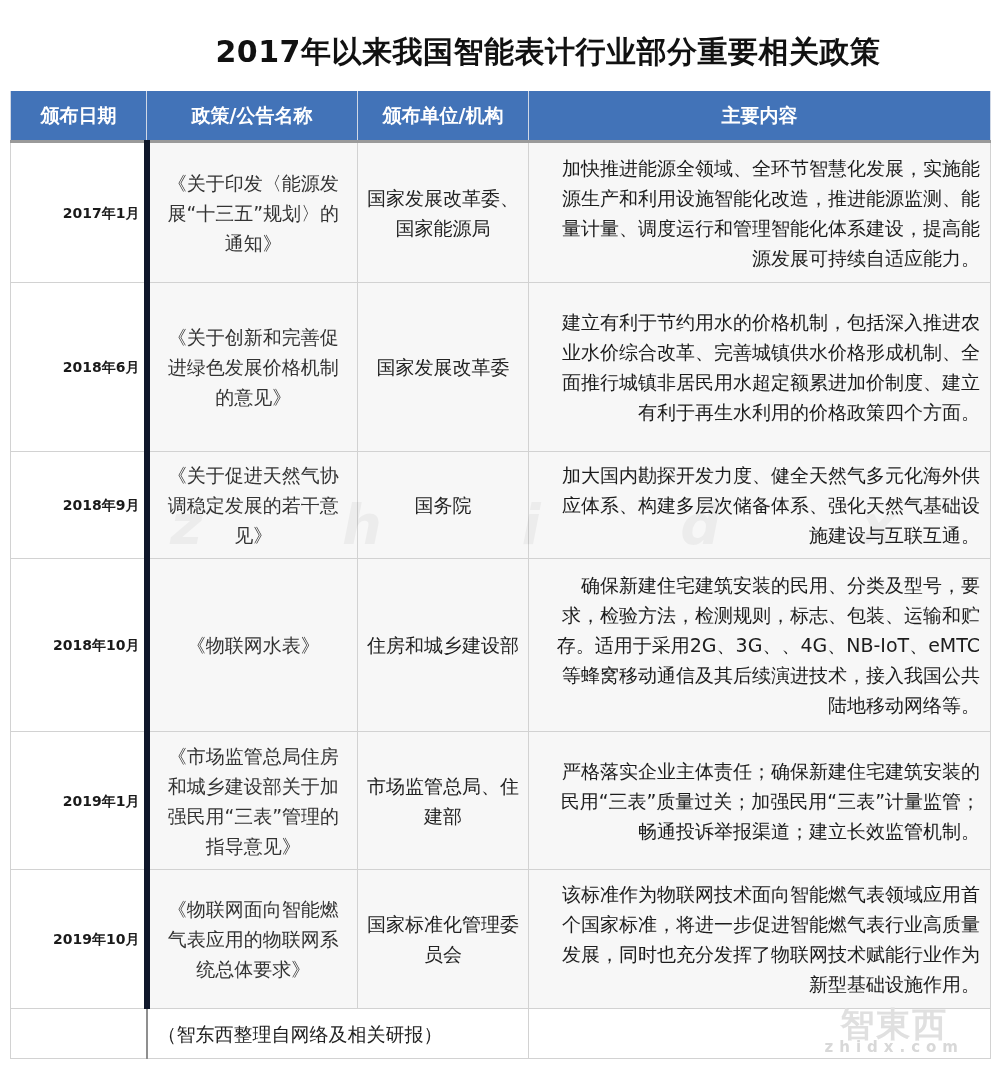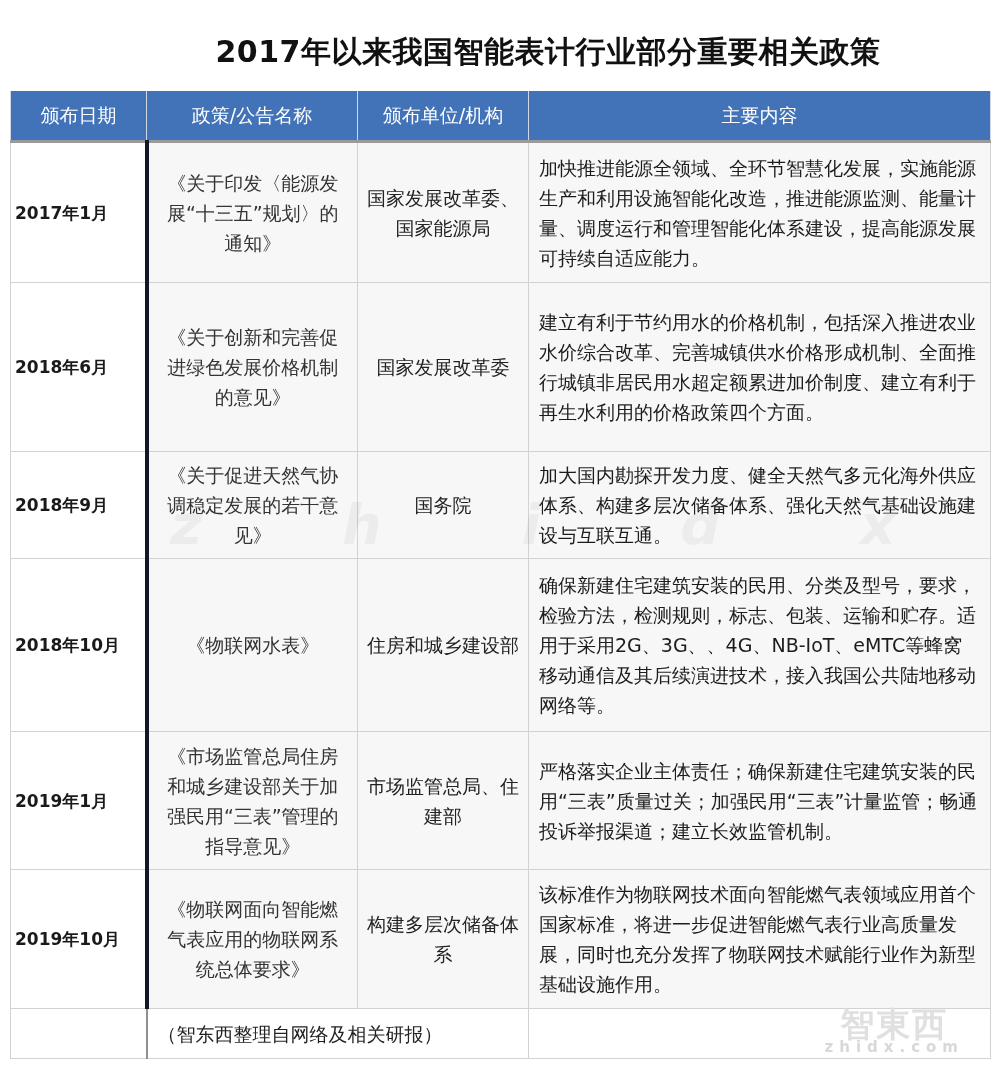--- a/index.html
+++ b/index.html
@@ -32,61 +32,61 @@
       position: absolute;
       left: 10px;
       top: 91px;
       width: 980px;
       border-collapse: collapse;
       table-layout: fixed;
     }
     table.policy-table th {
       background: #4273b8;
       color: #ffffff;
-      font-weight: normal;
+      font-weight: bold;
       font-size: 19px;
       height: 49px;
       text-align: center;
       vertical-align: middle;
       border-left: 1px solid #d0d8e6;
       border-right: 1px solid #d0d8e6;
       border-bottom: 3px solid #9a9a9a;
       padding: 0;
     }
     table.policy-table td {
       border: 1px solid #d2d2d2;
       vertical-align: middle;
       font-size: 19px;
       line-height: 30px;
       padding: 0 10px;
       background: #f7f7f7;
     }
     table.policy-table td.col-date {
       background: #ffffff;
-      text-align: left;
+      text-align: right;
       font-weight: bold;
-      font-size: 17px;
-      border-right: 4px solid #0f172a;
+      font-size: 14px;
+      border-right: 6px solid #0f172a;
       padding: 0 4px;
     }
     table.policy-table td.col-name {
       text-align: center;
       color: #333333;
       padding: 0 16px;
       margin-left: 36px;
     }
     table.policy-table td.col-org {
       text-align: center;
       color: #222222;
       padding: 0 8px;
     }
     table.policy-table td.col-content {
-      text-align: left;
+      text-align: right;
       color: #1c1c1c;
-      padding: 0 10px 0 10px;
+      padding: 0 10px 0 16px;
     }
     table.policy-table td.footer-note {
       background: #ffffff;
       text-align: left;
       color: #222222;
     }
     table.policy-table td.footer-empty {
       background: #ffffff;
       border-right: 2px solid #8f8f8f;
     }
@@ -169,21 +169,21 @@
     </tr>
     <tr style="height:138px">
       <td class="col-date">2019年1月</td>
       <td class="col-name">《市场监管总局住房和城乡建设部关于加强民用“三表”管理的指导意见》</td>
       <td class="col-org">市场监管总局、住建部</td>
       <td class="col-content">严格落实企业主体责任；确保新建住宅建筑安装的民用“三表”质量过关；加强民用“三表”计量监管；畅通投诉举报渠道；建立长效监管机制。</td>
     </tr>
     <tr style="height:139px">
       <td class="col-date">2019年10月</td>
       <td class="col-name">《物联网面向智能燃气表应用的物联网系统总体要求》</td>
-      <td class="col-org">构建多层次储备体系</td>
+      <td class="col-org">国家标准化管理委员会</td>
       <td class="col-content">该标准作为物联网技术面向智能燃气表领域应用首个国家标准，将进一步促进智能燃气表行业高质量发展，同时也充分发挥了物联网技术赋能行业作为新型基础设施作用。</td>
     </tr>
     <tr style="height:50px">
       <td class="footer-empty"></td>
       <td class="footer-note" colspan="2">（智东西整理自网络及相关研报）</td>
       <td class="footer-logo-cell">
         <div class="watermark-logo">
           <div class="wm-main">智東西</div>
           <div class="wm-sub">zhidx.com</div>
         </div>

